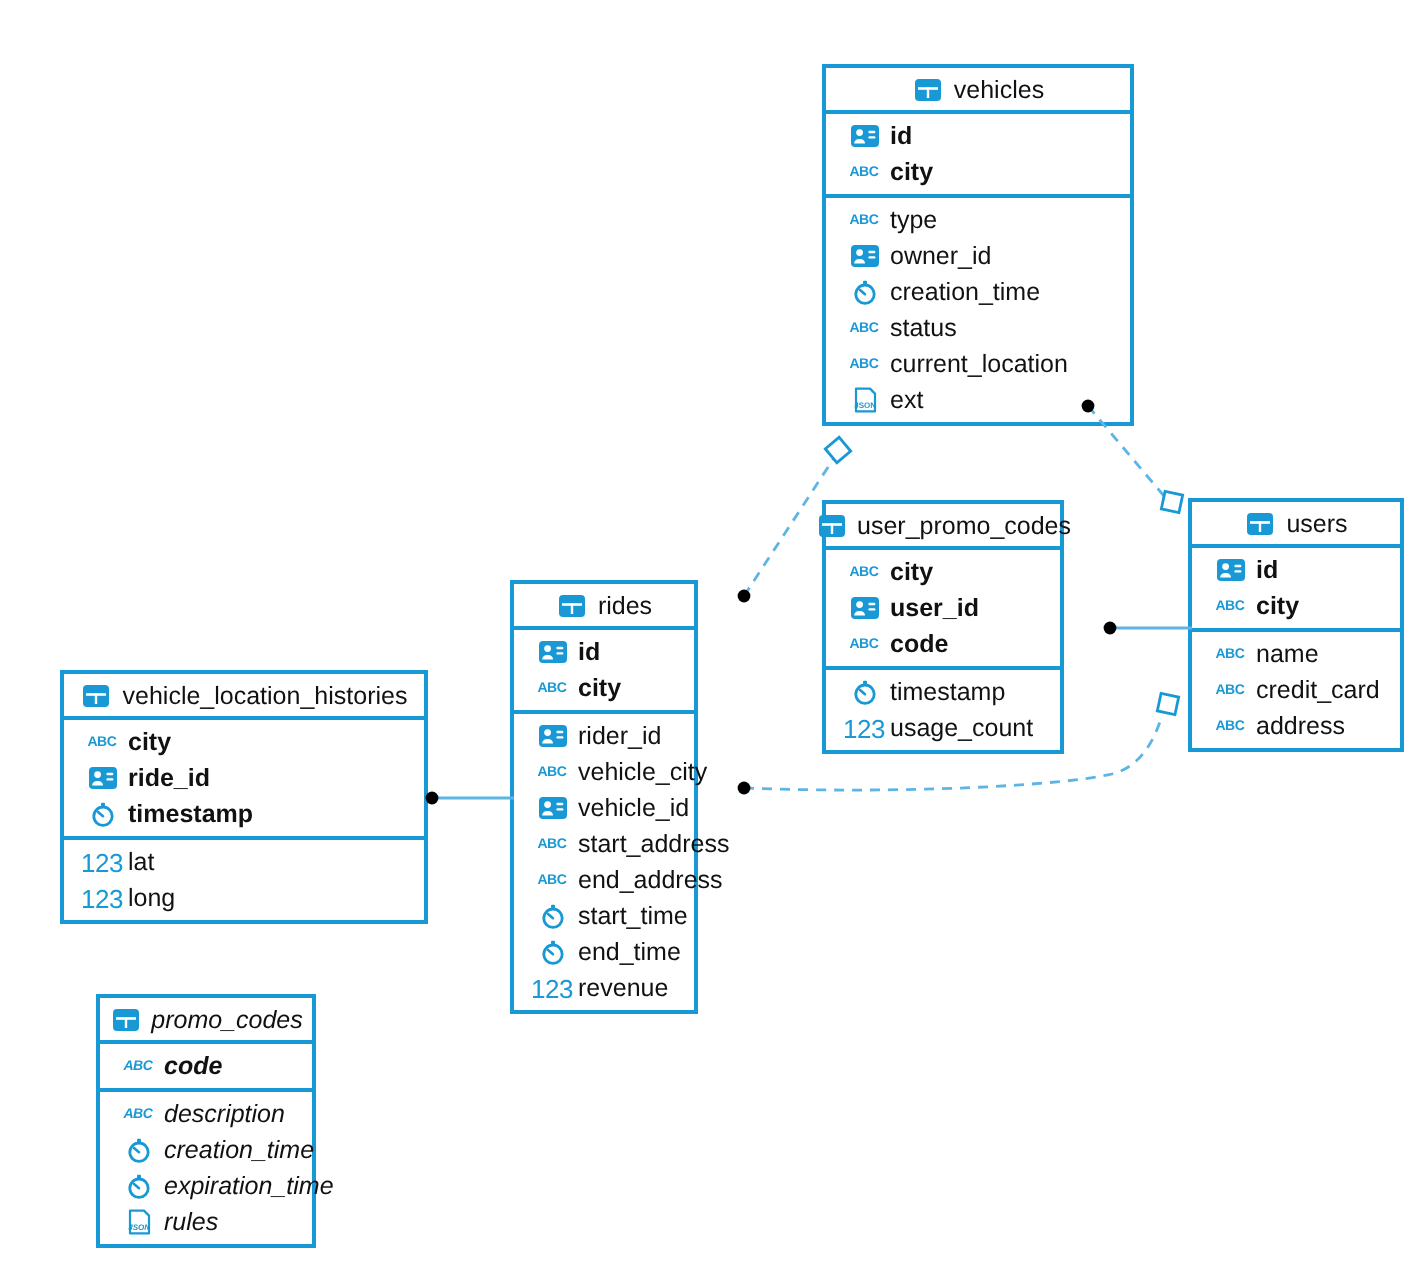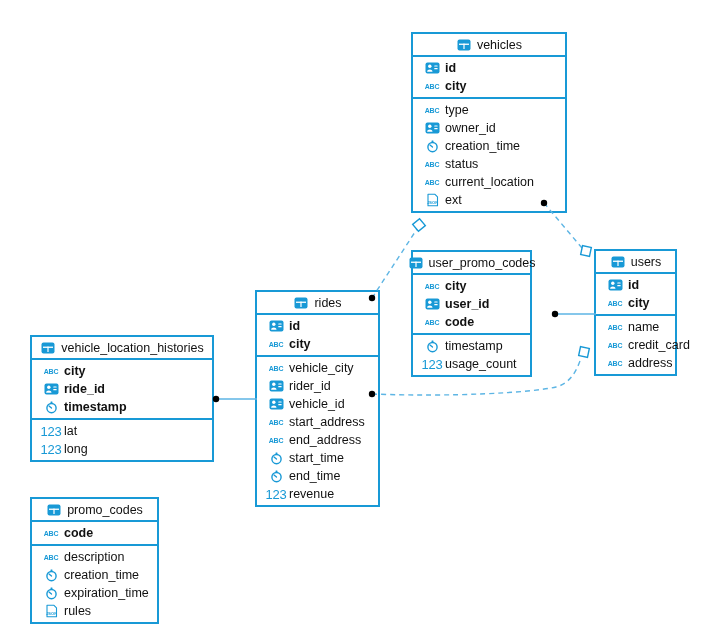--- a/index.html
+++ b/index.html
@@ -188,21 +188,21 @@
         </div>
       <div class="row">
           <span class="icon">
             <span class="num">123</span>
           </span>
           <span class="col-name">usage_count</span>
         </div>
     </div>
   </div>
 
-  <div class="tbl" style="left:594px;top:249px;width:83px;">
+  <div class="tbl" style="left:594px;top:249px;width:108px;">
     <div class="hdr">
       <span class="icon">
           <svg width="14" height="12" viewBox="0 0 14 12">
             <rect x="0.5" y="0.5" width="13" height="11" rx="2" fill="#1899d6"></rect>
             <rect x="2" y="4.6" width="10" height="1.3" fill="#fff"></rect>
             <rect x="6.4" y="4.6" width="1.2" height="5.4" fill="#fff"></rect>
           </svg>
         </span>
       <span class="hdr-label">users</span>
     </div>
@@ -241,21 +241,21 @@
         </div>
       <div class="row">
           <span class="icon">
             <span class="abc">ABC</span>
           </span>
           <span class="col-name">address</span>
         </div>
     </div>
   </div>
 
-  <div class="tbl" style="left:255px;top:290px;width:125px;">
+  <div class="tbl" style="left:255px;top:290px;width:94px;">
     <div class="hdr">
       <span class="icon">
           <svg width="14" height="12" viewBox="0 0 14 12">
             <rect x="0.5" y="0.5" width="13" height="11" rx="2" fill="#1899d6"></rect>
             <rect x="2" y="4.6" width="10" height="1.3" fill="#fff"></rect>
             <rect x="6.4" y="4.6" width="1.2" height="5.4" fill="#fff"></rect>
           </svg>
         </span>
       <span class="hdr-label">rides</span>
     </div>
@@ -275,46 +275,46 @@
       <div class="row pk">
           <span class="icon">
             <span class="abc">ABC</span>
           </span>
           <span class="col-name">city</span>
         </div>
     </div>
     <div class="sec fields">
       <div class="row">
           <span class="icon">
+            <svg width="15" height="12" viewBox="0 0 15 12">
+              <rect x="0.5" y="0.5" width="14" height="11" rx="2" fill="#1899d6"></rect>
+              <circle cx="4.8" cy="4.3" r="1.7" fill="#fff"></circle>
+              <path d="M2.1 9.7 C2.1 6.8 7.5 6.8 7.5 9.7 Z" fill="#fff"></path>
+              <rect x="9.2" y="3.4" width="3.5" height="1.2" rx="0.6" fill="#fff"></rect>
+              <rect x="9.2" y="6.1" width="3.5" height="1.2" rx="0.6" fill="#fff"></rect>
+            </svg>
+          </span>
+          <span class="col-name">rider_id</span>
+        </div>
+      <div class="row">
+          <span class="icon">
             <span class="abc">ABC</span>
           </span>
           <span class="col-name">vehicle_city</span>
         </div>
       <div class="row">
           <span class="icon">
             <svg width="15" height="12" viewBox="0 0 15 12">
               <rect x="0.5" y="0.5" width="14" height="11" rx="2" fill="#1899d6"></rect>
               <circle cx="4.8" cy="4.3" r="1.7" fill="#fff"></circle>
               <path d="M2.1 9.7 C2.1 6.8 7.5 6.8 7.5 9.7 Z" fill="#fff"></path>
               <rect x="9.2" y="3.4" width="3.5" height="1.2" rx="0.6" fill="#fff"></rect>
               <rect x="9.2" y="6.1" width="3.5" height="1.2" rx="0.6" fill="#fff"></rect>
             </svg>
           </span>
-          <span class="col-name">rider_id</span>
-        </div>
-      <div class="row">
-          <span class="icon">
-            <svg width="15" height="12" viewBox="0 0 15 12">
-              <rect x="0.5" y="0.5" width="14" height="11" rx="2" fill="#1899d6"></rect>
-              <circle cx="4.8" cy="4.3" r="1.7" fill="#fff"></circle>
-              <path d="M2.1 9.7 C2.1 6.8 7.5 6.8 7.5 9.7 Z" fill="#fff"></path>
-              <rect x="9.2" y="3.4" width="3.5" height="1.2" rx="0.6" fill="#fff"></rect>
-              <rect x="9.2" y="6.1" width="3.5" height="1.2" rx="0.6" fill="#fff"></rect>
-            </svg>
-          </span>
           <span class="col-name">vehicle_id</span>
         </div>
       <div class="row">
           <span class="icon">
             <span class="abc">ABC</span>
           </span>
           <span class="col-name">start_address</span>
         </div>
       <div class="row">
           <span class="icon">
@@ -401,21 +401,21 @@
         </div>
       <div class="row">
           <span class="icon">
             <span class="num">123</span>
           </span>
           <span class="col-name">long</span>
         </div>
     </div>
   </div>
 
-  <div class="tbl" style="left:30px;top:497px;width:129px;">
+  <div class="tbl" style="left:48px;top:497px;width:110px;font-style:italic;">
     <div class="hdr">
       <span class="icon">
           <svg width="14" height="12" viewBox="0 0 14 12">
             <rect x="0.5" y="0.5" width="13" height="11" rx="2" fill="#1899d6"></rect>
             <rect x="2" y="4.6" width="10" height="1.3" fill="#fff"></rect>
             <rect x="6.4" y="4.6" width="1.2" height="5.4" fill="#fff"></rect>
           </svg>
         </span>
       <span class="hdr-label">promo_codes</span>
     </div>

